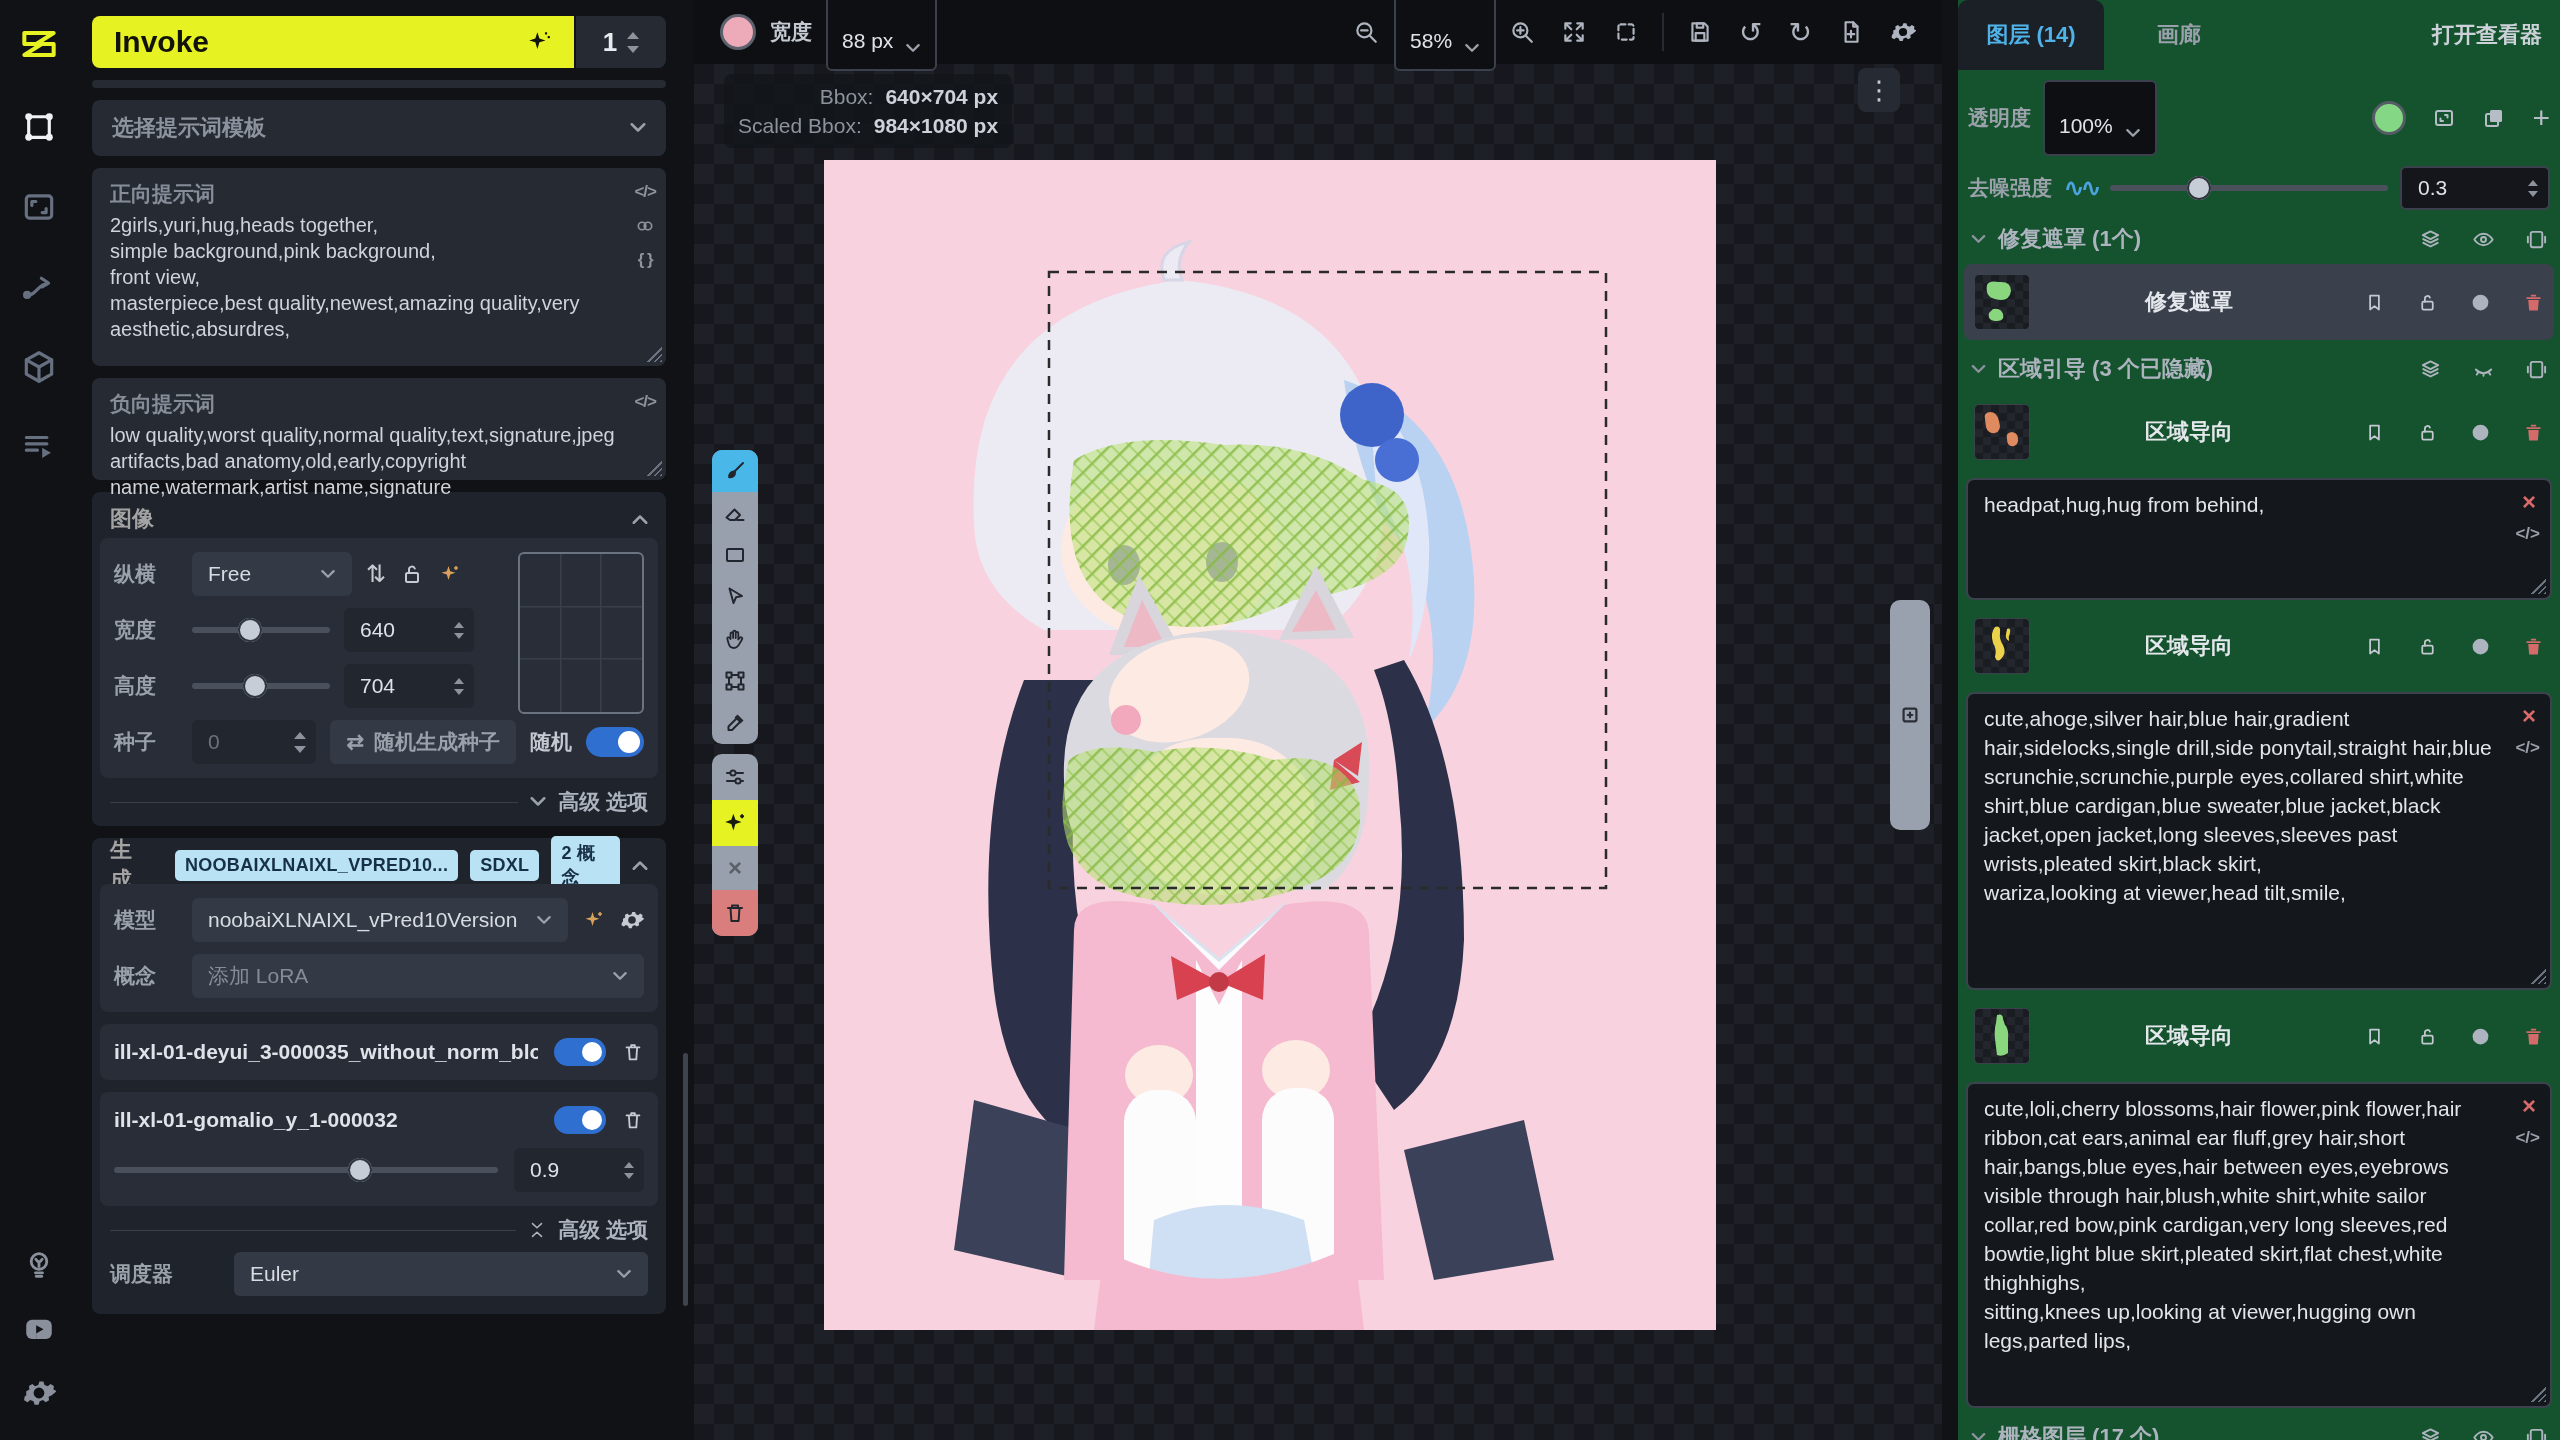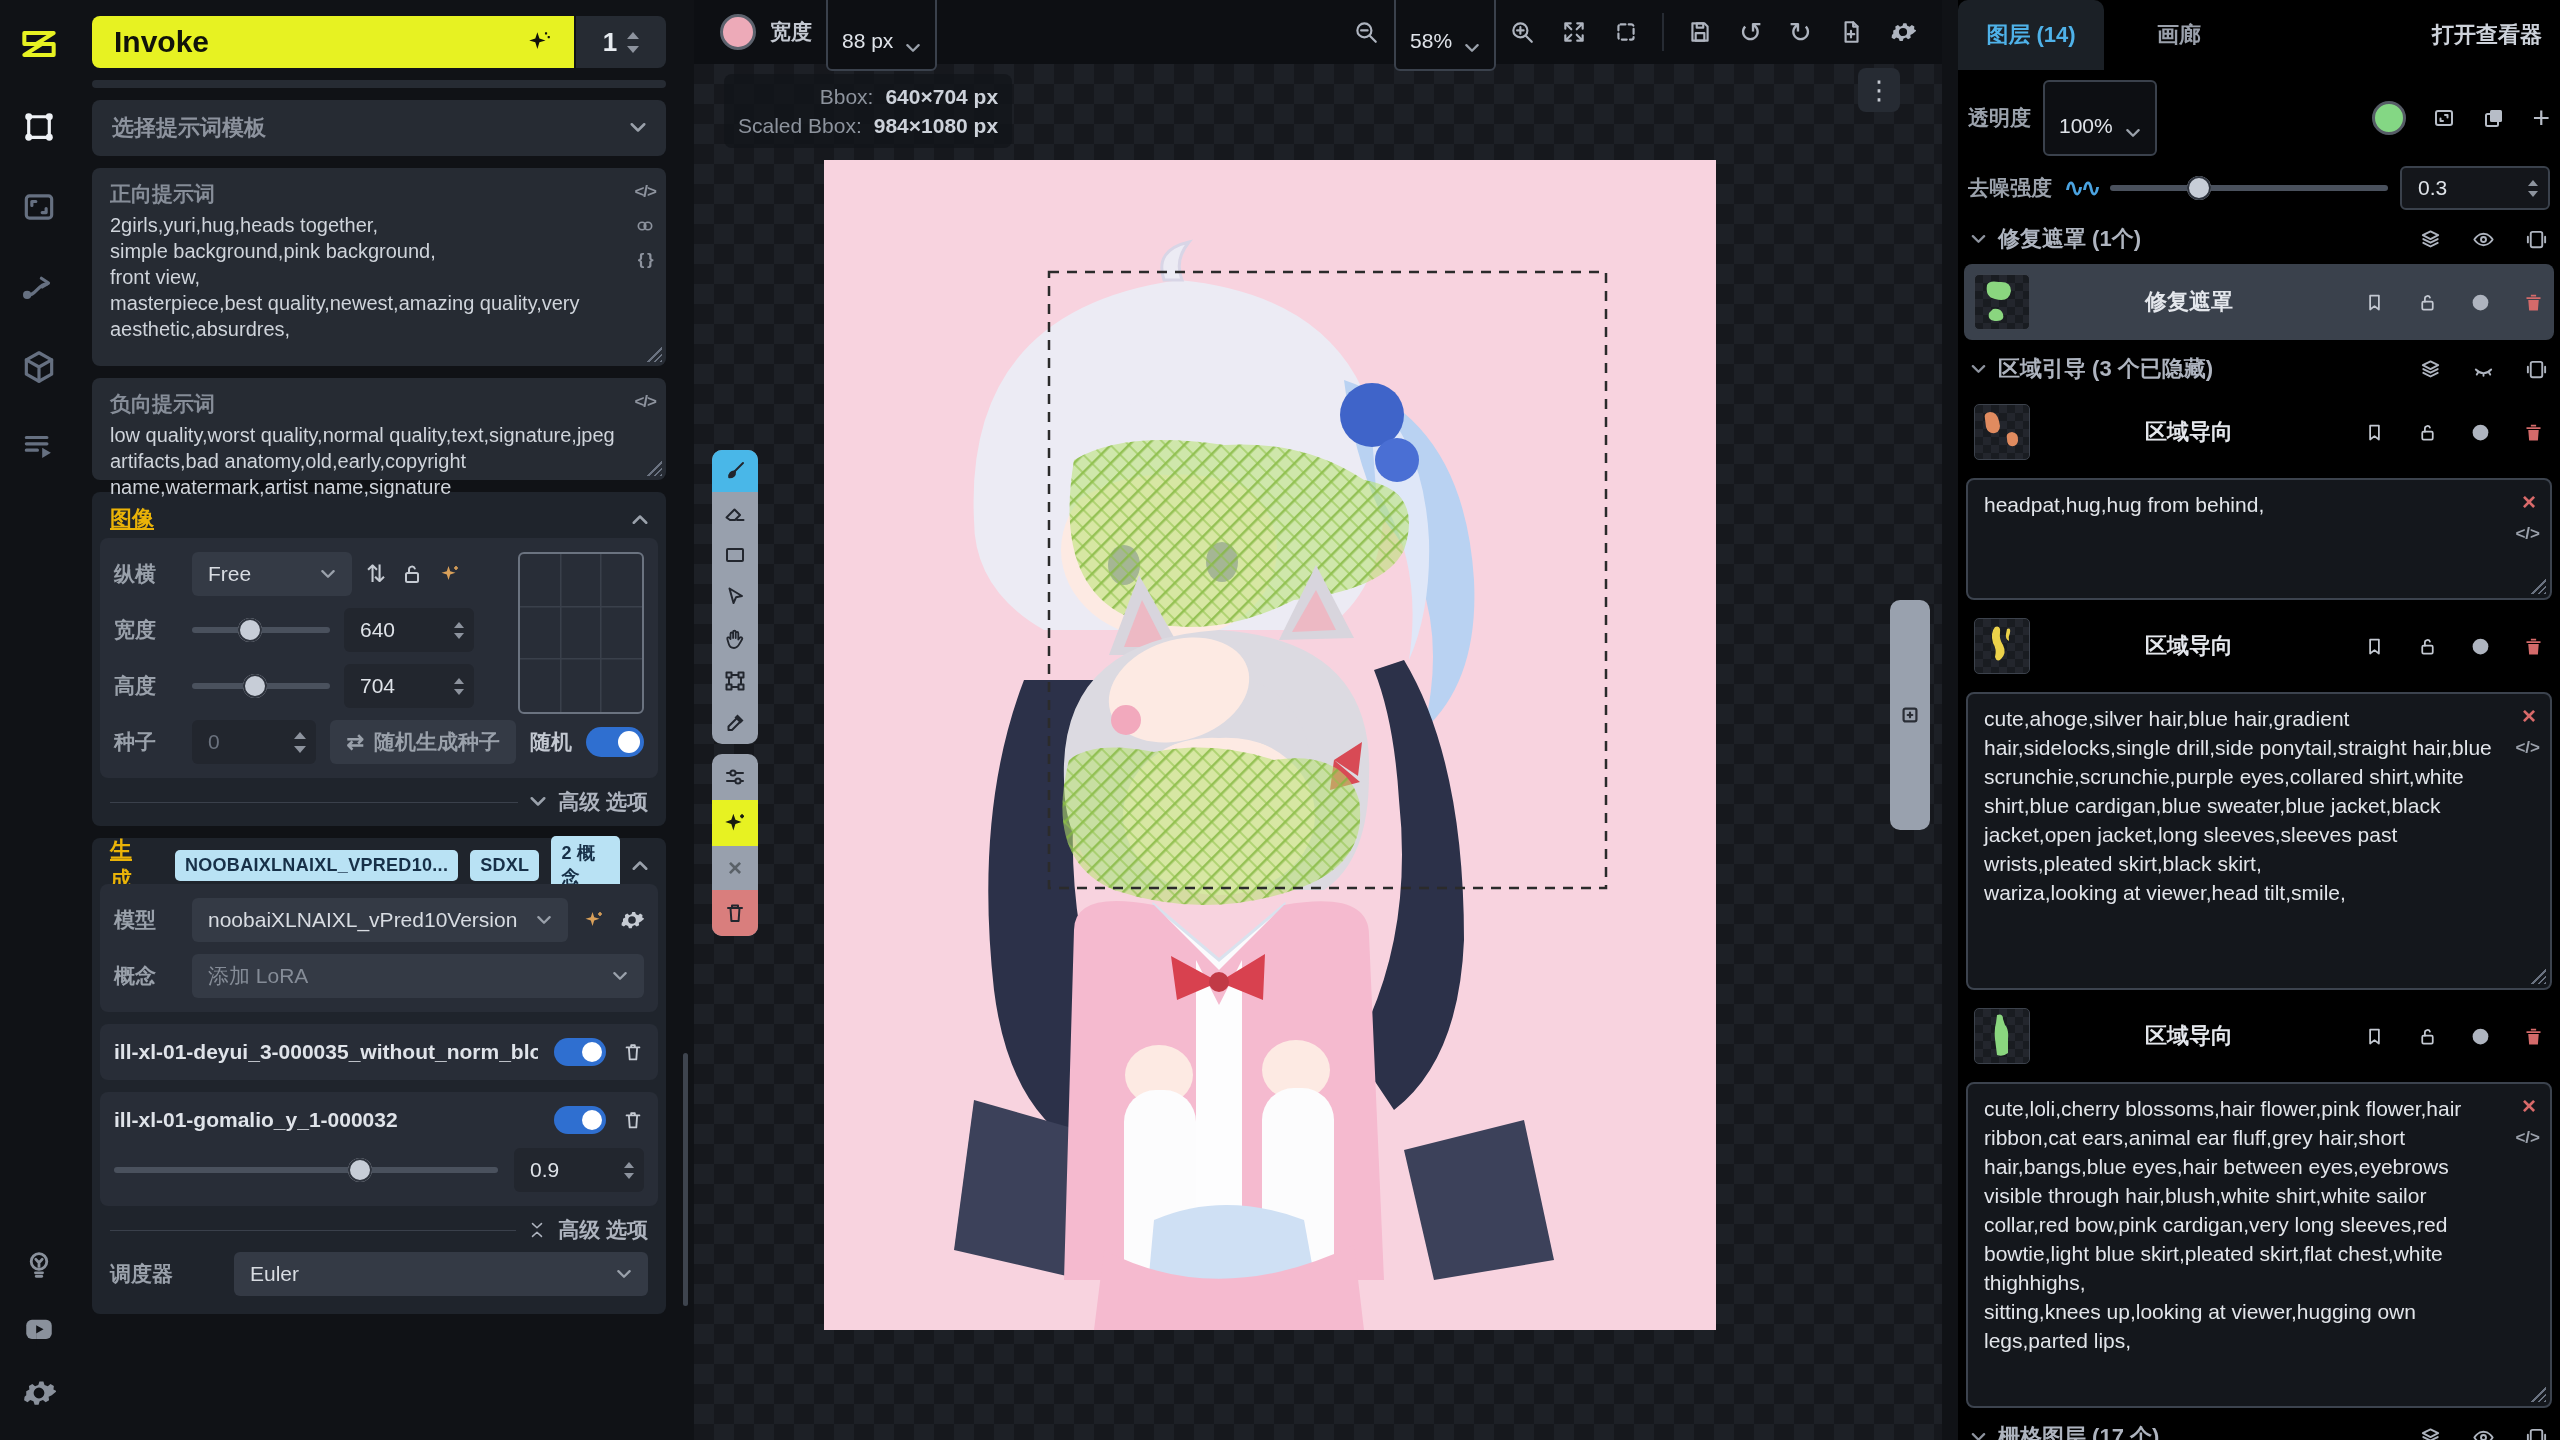--- a/index.html
+++ b/index.html
@@ -38,21 +38,21 @@
   .prompt-card .lbl{font-size:21px;font-weight:bold;color:#868d98;margin-bottom:4px;}
   .prompt-text{font-size:20px;line-height:26px;color:#cfd4db;white-space:pre-wrap;word-break:break-word;cursor:text;}
   .side-icons{position:absolute;right:10px;top:14px;display:flex;flex-direction:column;gap:14px;align-items:center;color:#8d939e;}
   .code-glyph{font-size:17px;font-weight:bold;letter-spacing:-1px;}
   .resize-h{position:absolute;right:4px;bottom:4px;width:16px;height:16px;
             background:repeating-linear-gradient(135deg,transparent 0 3px,#6a7280 3px 4.5px);
             clip-path:polygon(100% 0,100% 100%,0 100%);}
   
   .section{background:#1f242c;border-radius:8px;padding:8px;}
   .sec-head{height:38px;display:flex;align-items:center;padding:0 10px;gap:12px;}
-  .sec-head .t{font-size:22px;font-weight:bold;color:#eab308;text-decoration:underline;}
+  .sec-head .t{font-size:22px;font-weight:bold;color:#a3a3a3;}
   .sec-head .grow{flex:1;}
   .sec-body{background:#282d37;border-radius:8px;padding:14px;position:relative;}
   .frow{display:flex;align-items:center;gap:14px;margin-bottom:12px;}
   .frow:last-child{margin-bottom:0;}
   .flabel{width:64px;font-size:21px;font-weight:bold;color:#9aa1ab;flex:0 0 auto;}
   .dd{background:#343a45;border-radius:6px;height:44px;display:flex;align-items:center;justify-content:space-between;
       padding:0 16px;font-size:21px;color:#d8dce2;cursor:pointer;}
   .slider{position:relative;height:24px;flex:1;cursor:pointer;}
   .slider .track{position:absolute;left:0;right:0;top:9px;height:6px;border-radius:3px;background:#4a515d;}
   .slider .knob{position:absolute;top:0;width:24px;height:24px;border-radius:50%;background:#c7cdd7;
@@ -107,21 +107,21 @@
   .tcell.spark{background:#e7f222;height:46px;}
   .tcell.mut{color:#5a6168;height:44px;}
   .tcell.del{background:#d97e7d;height:46px;}
   .side-pill{position:absolute;left:1196px;top:600px;width:40px;height:230px;background:#99a1ae;border-radius:10px;z-index:6;
              display:flex;align-items:center;justify-content:center;color:#2a2e36;}
   .menu-dots{position:absolute;right:42px;top:68px;width:42px;height:44px;background:#262b33;border-radius:8px;z-index:6;
              display:flex;align-items:center;justify-content:center;font-size:26px;color:#c6cbd3;cursor:pointer;}
   #lscroll{position:absolute;left:683px;top:1053px;width:5px;height:253px;background:#3e444e;border-radius:3px;}
 
   
-  #right{position:absolute;left:1958px;top:0;width:602px;height:1440px;background:#000000;box-sizing:border-box;}
+  #right{position:absolute;left:1958px;top:0;width:602px;height:1440px;background:#14532d;box-sizing:border-box;}
   #tabs{height:70px;display:flex;align-items:stretch;}
   .tab{display:flex;align-items:center;justify-content:center;font-size:22px;font-weight:bold;cursor:pointer;}
   .tab.active{width:146px;background:#1b2026;border-radius:10px 10px 0 0;color:#4fb2e9;}
   .tab.idle{width:150px;color:#9aa0ab;}
   .viewer-link{margin-left:auto;display:flex;align-items:center;padding-right:18px;font-size:22px;font-weight:bold;color:#cdd2da;cursor:pointer;}
   .rp-row{display:flex;align-items:center;gap:12px;padding:0 10px;margin-top:10px;}
   .rp-lbl{font-size:21px;font-weight:bold;color:#9aa1ab;}
   .obox.sm{height:40px;margin-left:0;}
   .grow{flex:1;}
   .green-dot{width:28px;height:28px;border-radius:50%;background:#84d784;border:3px solid #565c66;cursor:pointer;}

